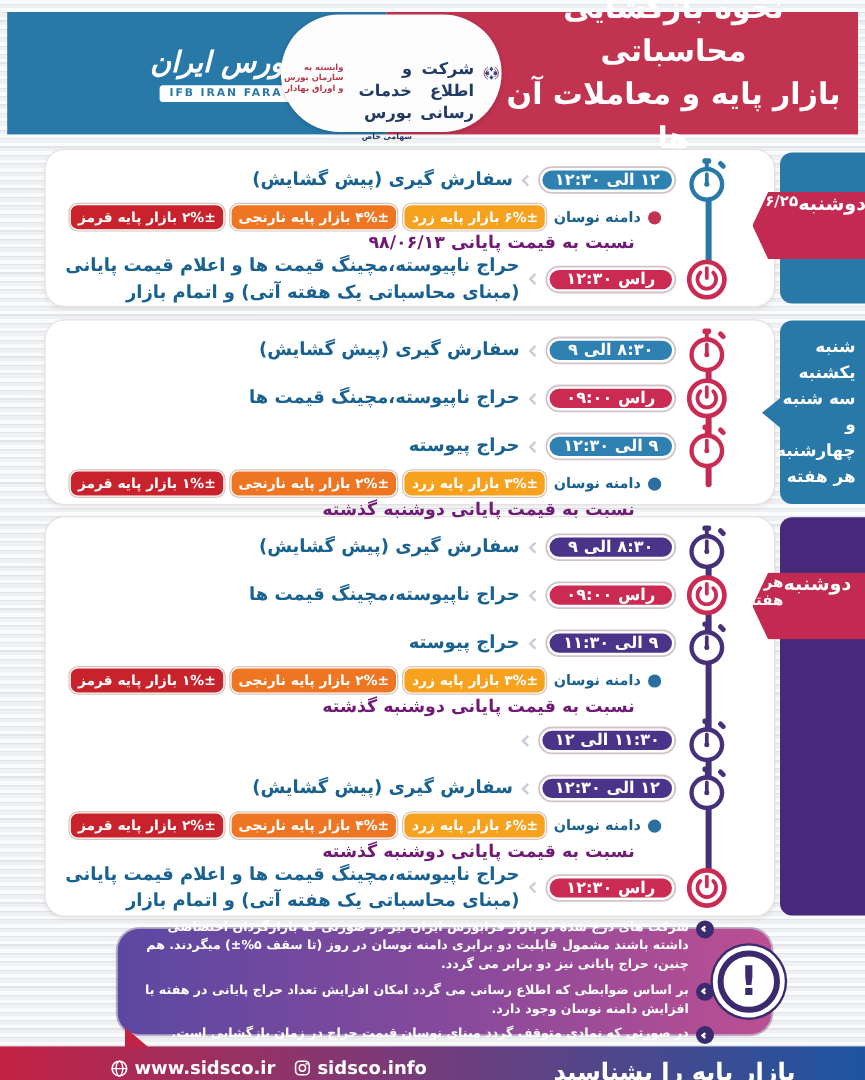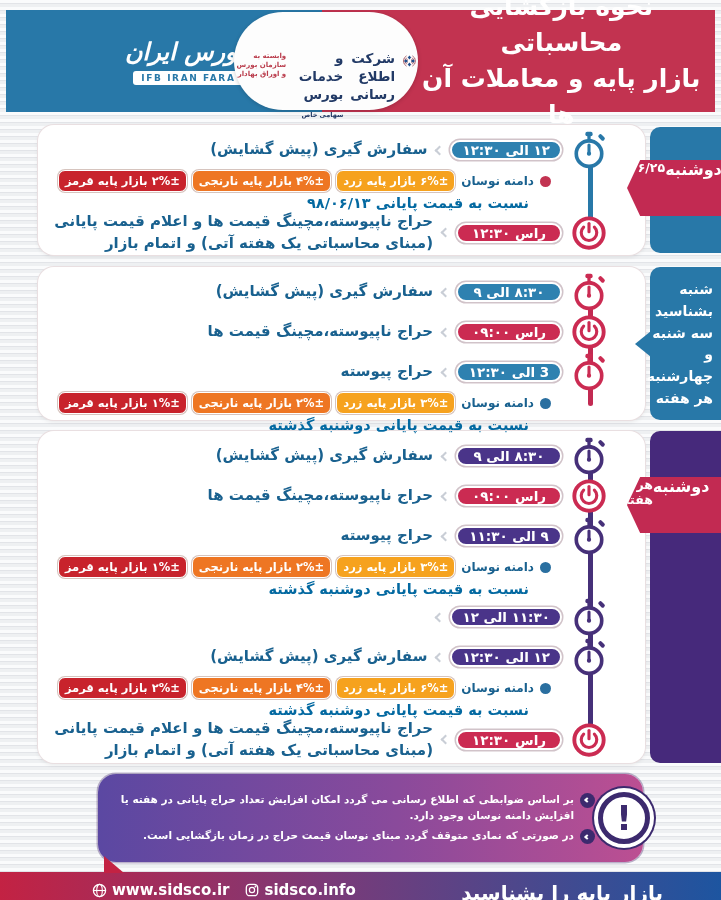--- a/index.html
+++ b/index.html
@@ -41,21 +41,21 @@
   .evt-icon { flex:none; width:40px; height:40px; display:flex; align-items:center; justify-content:center; }
   .pill { flex:none; min-width:106px; text-align:center; color:#fff; font-size:13.5px; padding:0 10px; border-radius:15px; border:2px solid #fff; box-shadow:0 0 0 1.5px rgba(90,40,60,.28); white-space:nowrap; }
   .chev { flex:none; width:7px; height:7px; border-style:solid; border-color:#c9ced6; border-width:0 2.5px 2.5px 0; transform:rotate(135deg); margin-left:2px; }
   .desc { color:#19618f; font-size:15px; line-height:1.45; text-align:right; max-width:400px; }
   .fluct { display:flex; flex-direction:column; gap:3px; }
   .fluct-row { display:flex; align-items:center; gap:6px; padding-right:86px; }
   .dot { flex:none; width:11px; height:11px; border-radius:50%; }
   .fl-label { color:#19618f; font-size:12px; white-space:nowrap; }
   .badges { display:flex; gap:5px; }
   .badge { color:#fff; font-size:11.5px; padding:3px 6px; border-radius:7px; border:1.5px solid #fff; box-shadow:0 0 0 1px rgba(120,60,40,.3); white-space:nowrap; }
-  .fl-note { color:#0369a1; font-size:14.5px; padding-right:108px; }
+  .fl-note { color:#701a75; font-size:14.5px; padding-right:108px; }
   
   .panel { position:absolute; right:0; width:71px; border-top-left-radius:10px; border-bottom-left-radius:10px; color:#fff; }
   .p1 { top:127px; height:126px; }
   .p2 { top:267px; height:153px; }
   .p3 { top:431px; height:332px; }
   .day-arrow { position:absolute; left:-23px; width:94px; height:56px; clip-path:polygon(100% 0, 100% 100%, 14% 100%, 0 50%, 14% 0);
                display:flex; justify-content:center; align-items:flex-start; padding-right:16px; color:#fff; }
   .a1 { top:33px; } .a3 { top:46px; }
   .day-arrow .d1 { font-size:16px; }
   .day-arrow .d2 { font-size:12.5px; }
@@ -224,21 +224,21 @@
     <span class="evt-icon" style="color: rgb(203, 43, 82);">
   <svg viewBox="0 0 44 44" width="40" height="40">
     <rect x="18" y="2" width="8" height="5" rx="2" fill="currentColor"></rect>
     <rect x="20.2" y="6" width="3.6" height="5" fill="currentColor"></rect>
     <rect x="32" y="6" width="8" height="4.5" rx="2" fill="currentColor" transform="rotate(45 36 8)"></rect>
     <circle cx="22" cy="26" r="14" fill="#fff" stroke="currentColor" stroke-width="4"></circle>
     <line x1="22" y1="26" x2="22" y2="16.5" stroke="currentColor" stroke-width="3.4" stroke-linecap="round"></line>
     <circle cx="22" cy="26" r="2.3" fill="currentColor"></circle>
   </svg>
 </span>
-    <span class="pill" style="background: rgb(46, 129, 176);">3 الی ۱۲:۳۰</span>
+    <span class="pill" style="background: rgb(46, 129, 176);">۹ الی ۱۲:۳۰</span>
     <span class="chev"></span>
     <span class="desc">حراج پیوسته</span>
   </div>
 
   <div class="fluct">
     <div class="fluct-row">
       <span class="dot" style="background: rgb(42, 111, 160);"></span>
       <span class="fl-label">دامنه نوسان</span>
       <span class="badges">
             <span class="badge" style="background: rgb(246, 162, 30);">۳%± بازار پایه زرد</span>
@@ -373,34 +373,40 @@
 <aside class="panel p1" style="background: rgb(40, 120, 168);">
   <div class="day-arrow a1" style="background: rgb(194, 42, 82);">
     <span class="d1">دوشنبه</span>
     <span class="d2">۹۸/۰۶/۲۵</span>
   </div>
 </aside>
 <aside class="panel p2" style="background: rgb(40, 120, 168);">
   <div class="bubble-notch" style="border-right-color: rgb(40, 120, 168);"></div>
   <div class="p2-lines">
     <span>شنبه</span>
-    <span>بشناسید</span>
+    <span>یکشنبه</span>
     <span>سه شنبه و</span>
     <span>چهارشنبه</span>
     <span>هر هفته</span>
   </div>
 </aside>
 <aside class="panel p3" style="background: rgb(70, 41, 123);">
   <div class="day-arrow a3" style="background: rgb(194, 42, 82);">
     <span class="d1">دوشنبه</span>
     <span class="d2">هر هفته</span>
   </div>
 </aside>
 
 <div class="notes">
+  <div class="note-item">
+    <span class="note-bullet">
+        <i></i>
+      </span>
+    <span class="note-text">شرکت های درج شده در بازار فرابورس ایران نیز در صورتی که بازارگردان اختصاصی داشته باشند مشمول قابلیت دو برابری دامنه نوسان در روز (تا سقف ۵%±) میگردند. هم چنین، حراج پایانی نیز دو برابر می گردد.</span>
+  </div>
   <div class="note-item">
     <span class="note-bullet">
         <i></i>
       </span>
     <span class="note-text">بر اساس ضوابطی که اطلاع رسانی می گردد امکان افزایش تعداد حراج پایانی در هفته یا افزایش دامنه نوسان وجود دارد.</span>
   </div>
   <div class="note-item">
     <span class="note-bullet">
         <i></i>
       </span>

